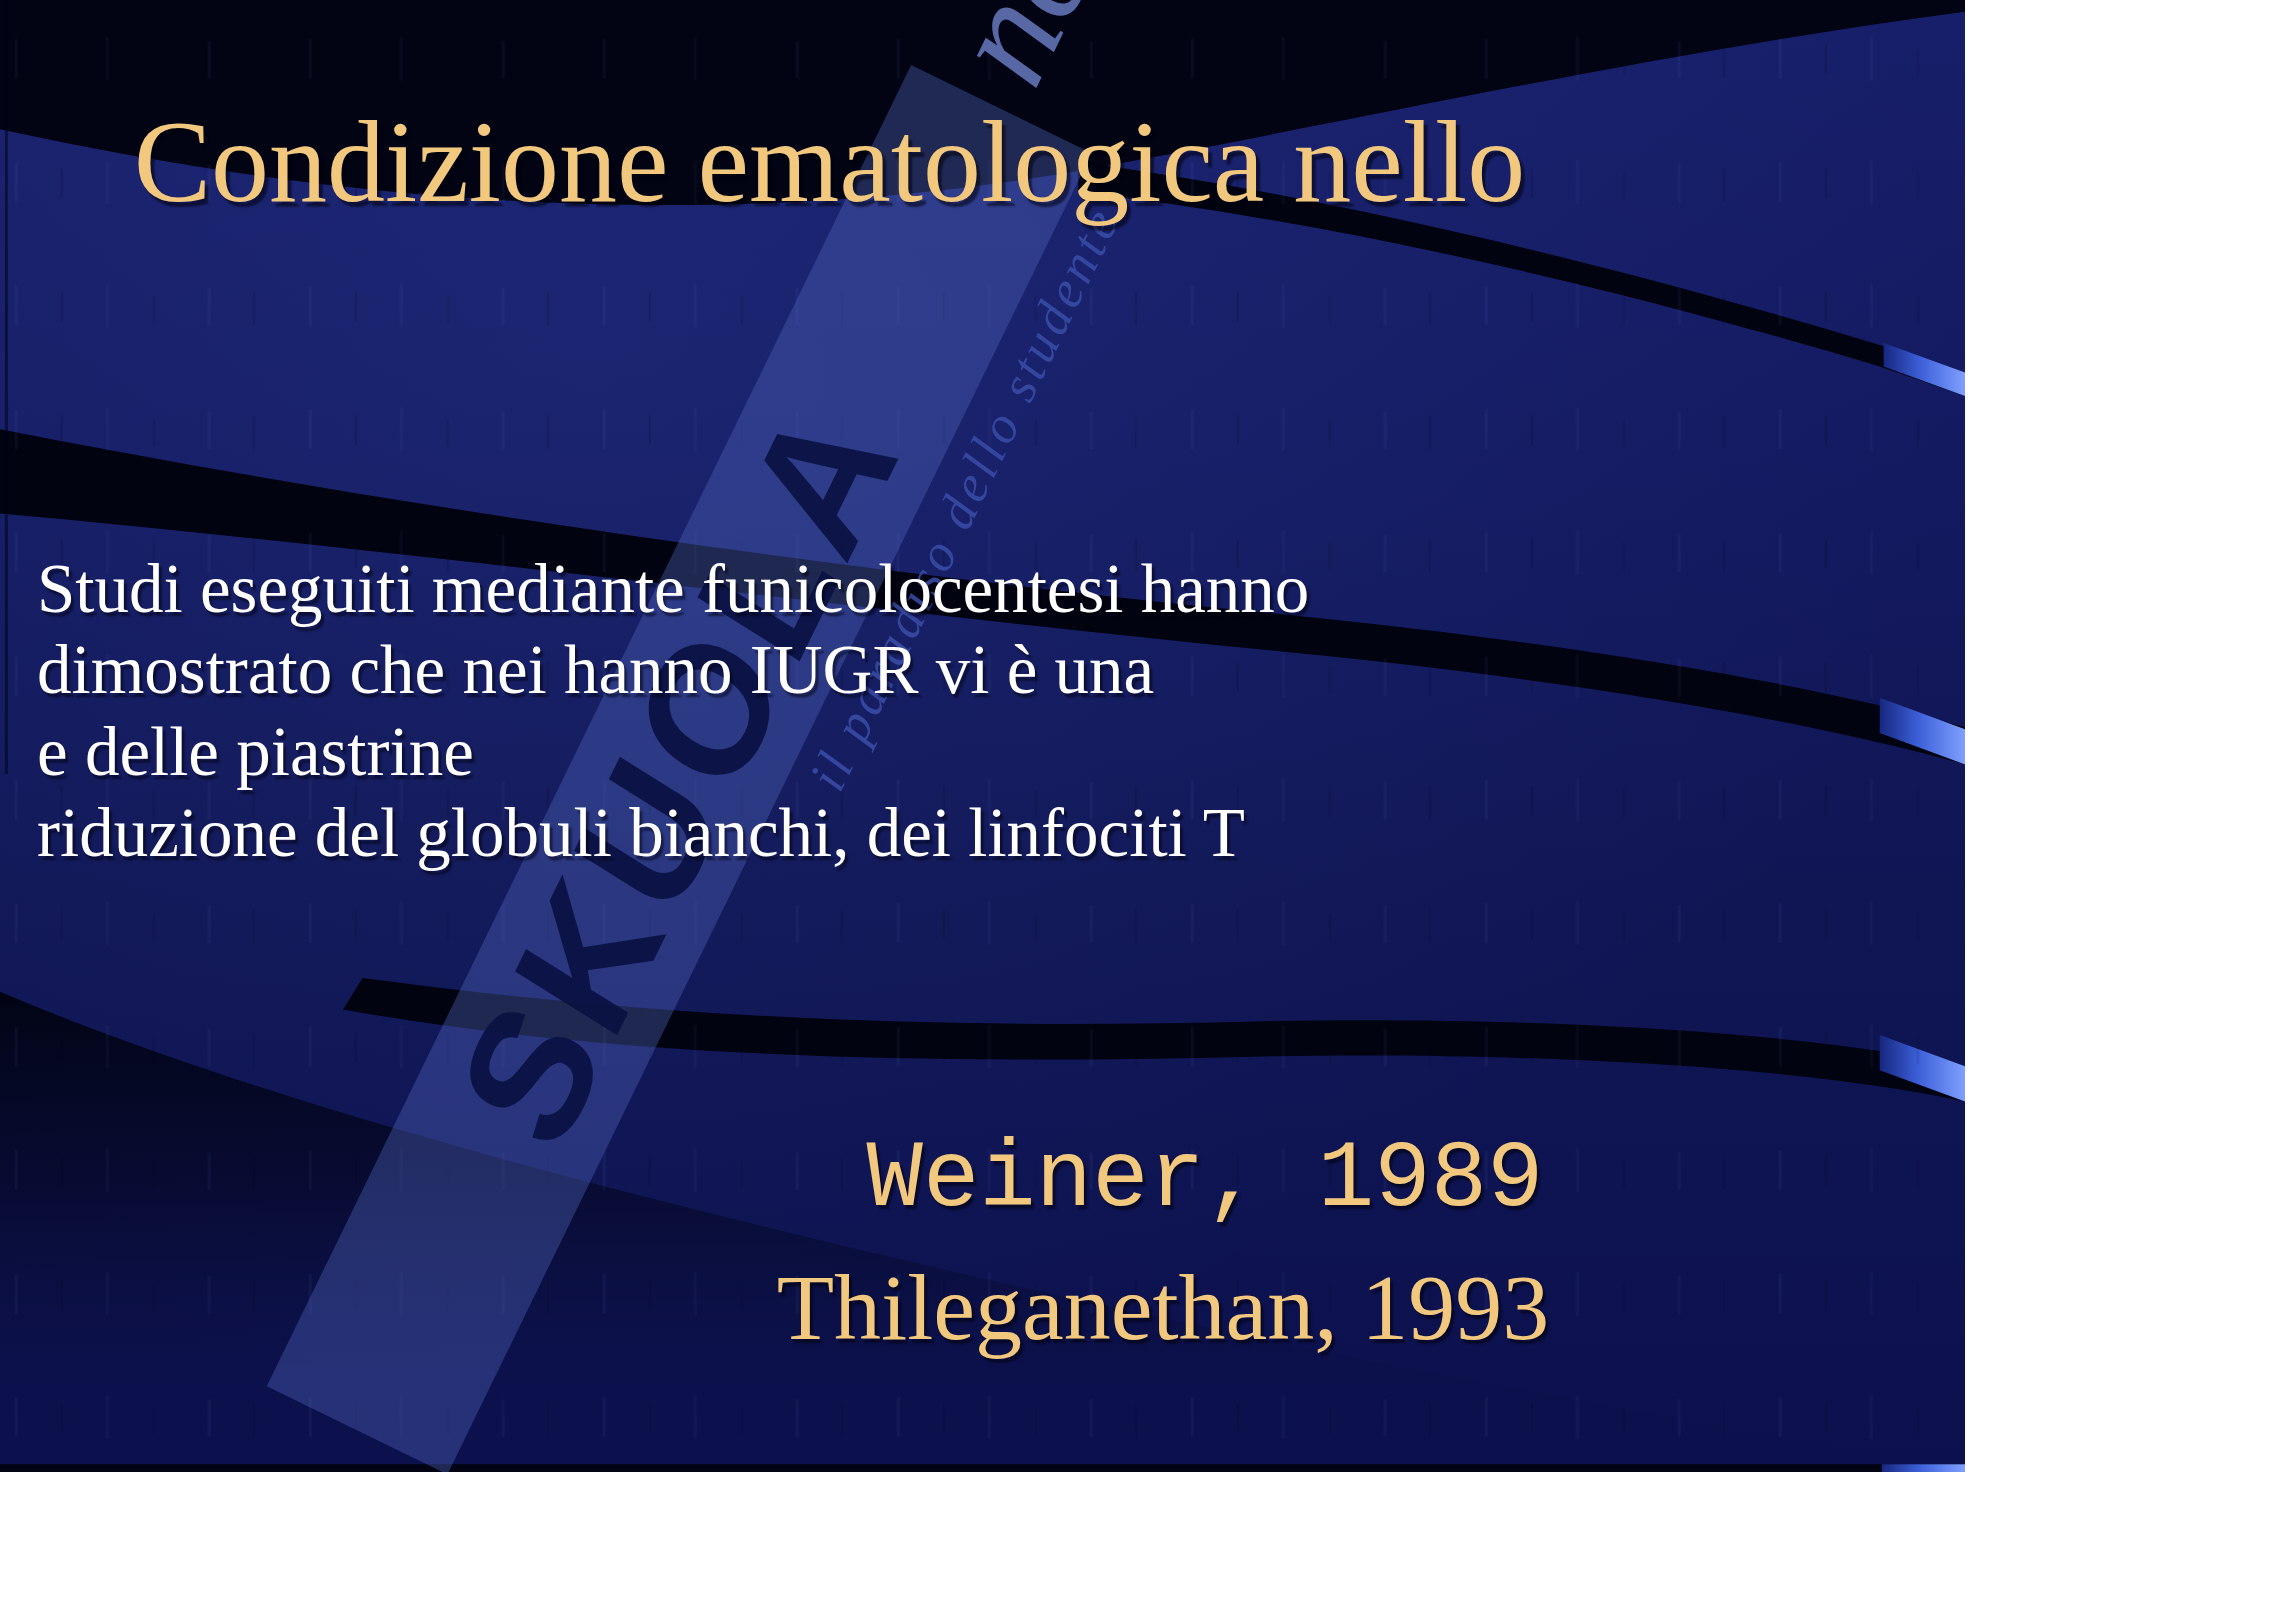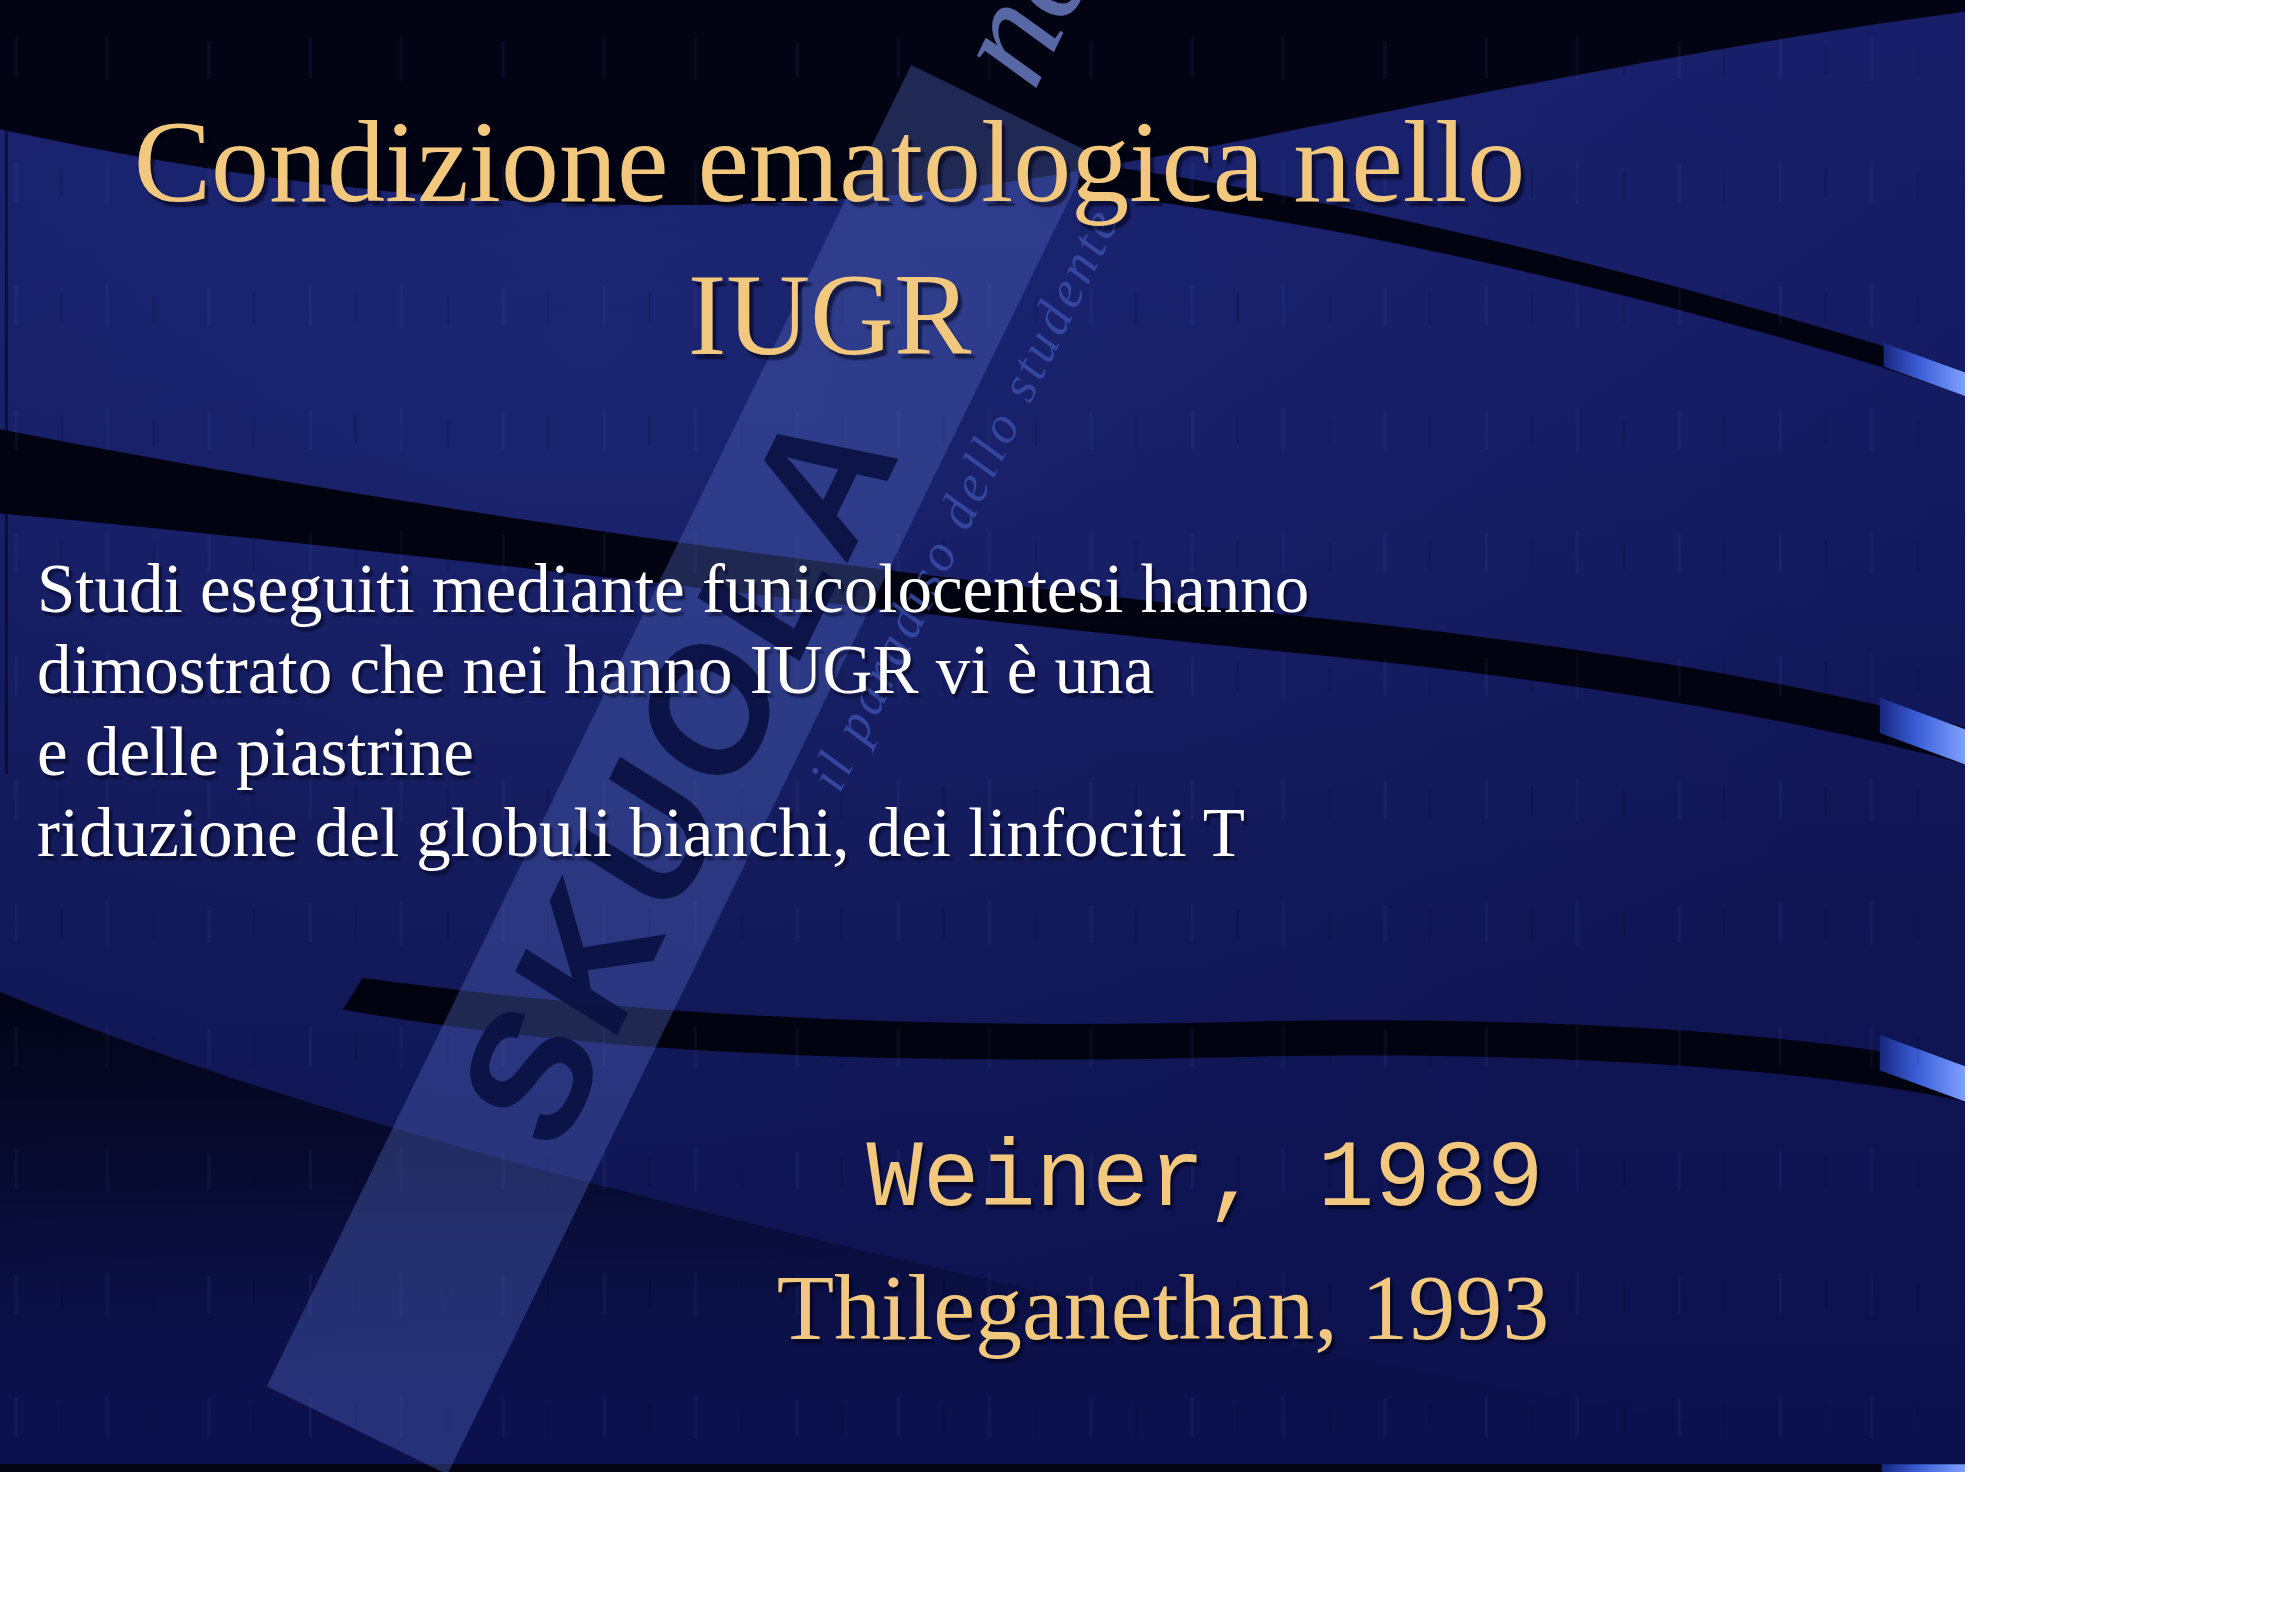--- a/index.html
+++ b/index.html
@@ -104,21 +104,20 @@
             <span class="wm-brand">SKUOLA</span>
           </div>
           <span class="wm-net">net</span>
         </div>
         <div class="wm-tagline">il paradiso dello studente</div>
       </div>
     </div>
 
     <div class="title">
       <div>Condizione ematologica nello</div>
-      <div>IUGR</div>
     </div>
 
     <div class="body-text">
       <div>Studi eseguiti mediante funicolocentesi hanno</div>
       <div>dimostrato che nei hanno IUGR vi è una</div>
       <div>e delle piastrine</div>
       <div>riduzione del globuli bianchi, dei linfociti T</div>
     </div>
 
     <div class="citation cite-1">Weiner, 1989</div>

